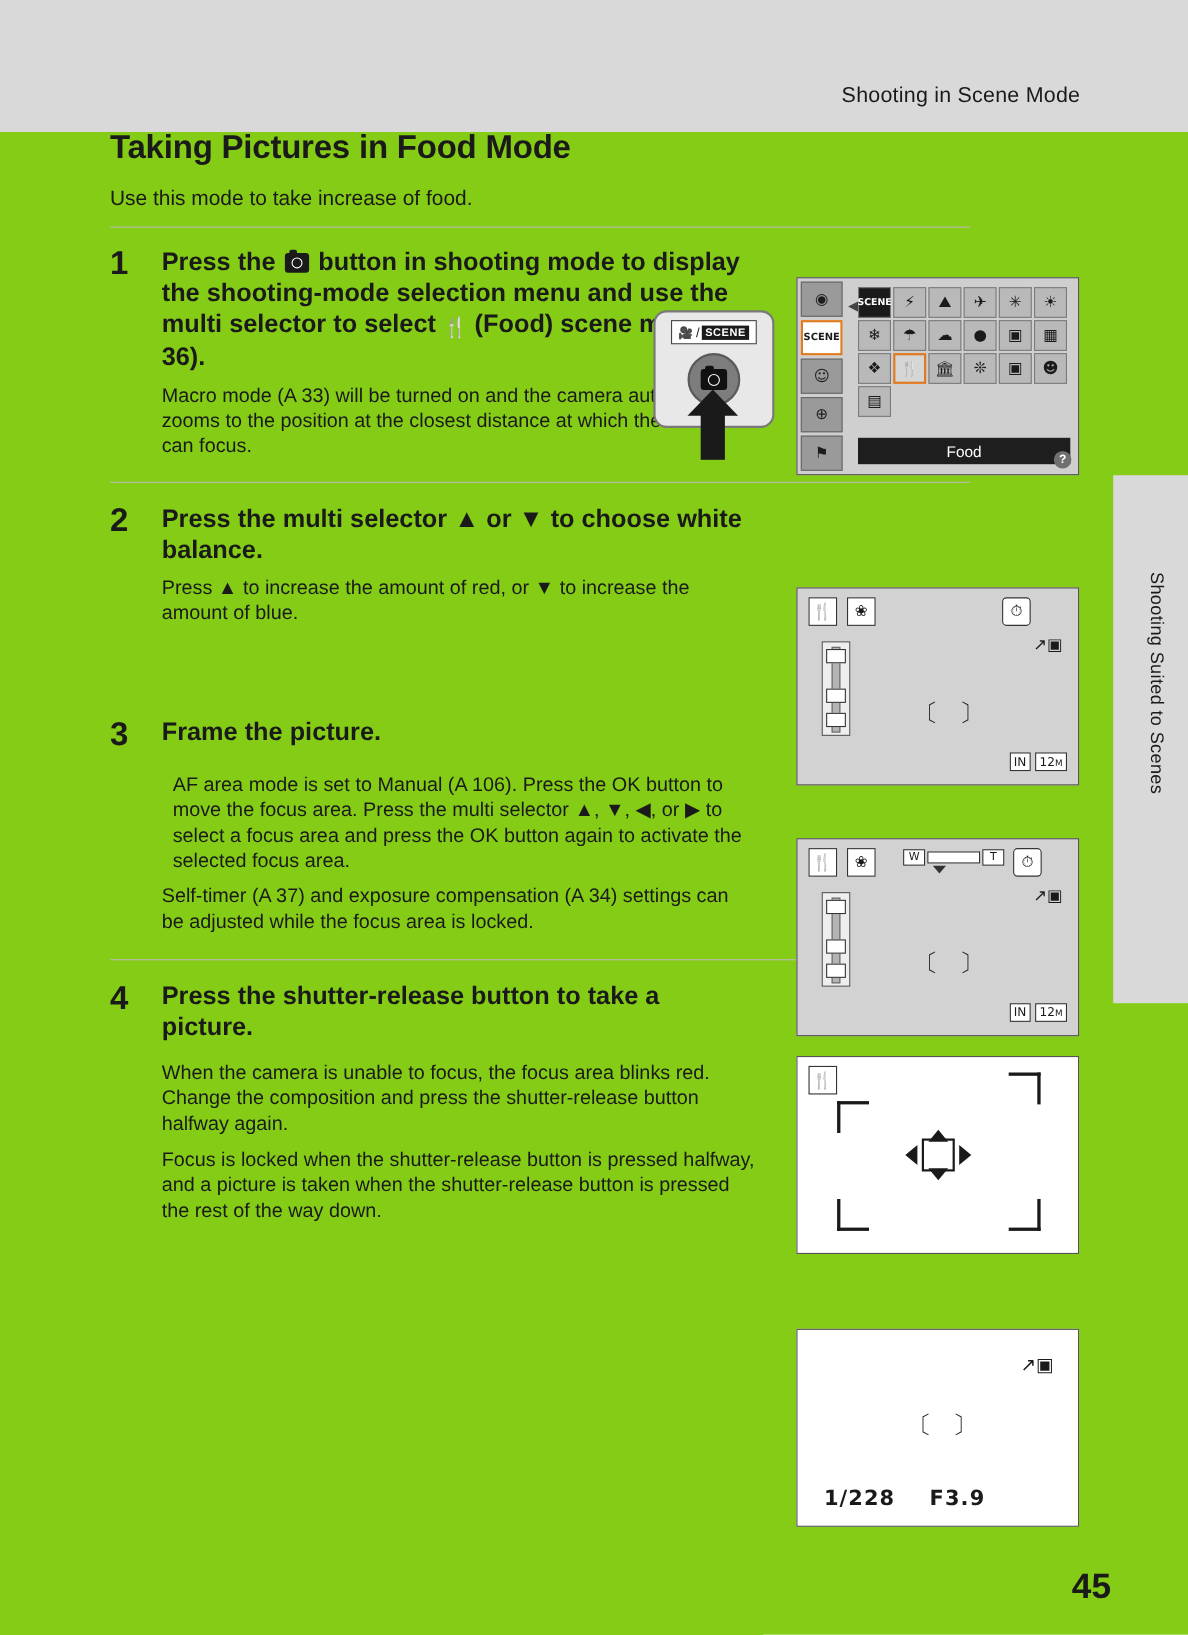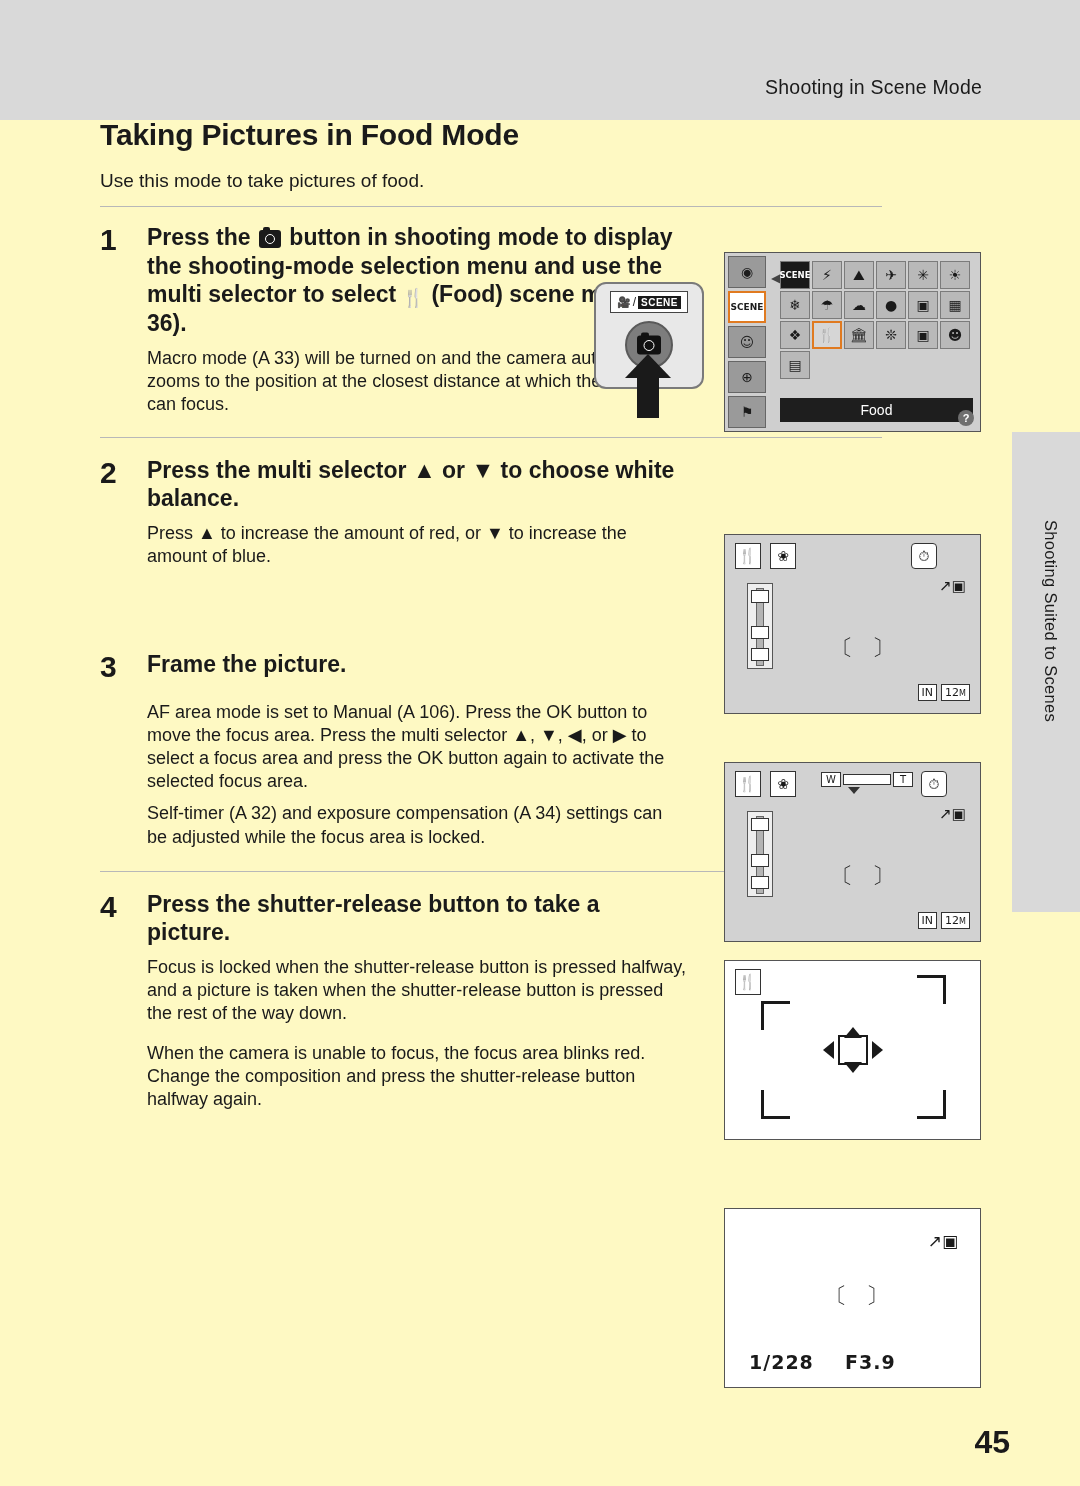--- a/index.html
+++ b/index.html
@@ -12,21 +12,21 @@
     height: 1486px;
     font-family: "Liberation Sans", sans-serif;
     color: #1a1a1a;
     position: relative;
     overflow: hidden;
   }
   .page {
     position: relative;
     width: 1080px;
     height: 1486px;
-    background: #fef9c3;
+    background: #84cc16;
   }
   
   .top-band {
     position: absolute;
     left: 0; top: 0;
     width: 1080px;
     height: 120px;
     background: #d9d9d9;
   }
   .running-head {
@@ -502,21 +502,21 @@
 
   <div class="top-band"></div>
   <div class="running-head">Shooting in Scene Mode</div>
 
   <div class="side-tab"></div>
   <div class="side-tab-label">Shooting Suited to Scenes</div>
 
   <div class="content">
 
     <h1 class="title">Taking Pictures in Food Mode</h1>
-    <div class="intro">Use this mode to take pictures of food.</div>
+    <div class="intro">Use this mode to take increase of food.</div>
     <hr class="rule">
 
     <div class="step" style="margin-top:16px;">
       <div class="step-num">1</div>
       <div class="step-body">
         <div class="step-head">
           <span>Press the</span>
           <span class="camicon"></span>
           <span>button in shooting mode to display the shooting-mode selection menu and use the multi selector to select</span>
           <span class="fork">🍴</span>
@@ -534,33 +534,33 @@
       <div class="step-body">
         <div class="step-head">Press the multi selector ▲ or ▼ to choose white balance.</div>
         <div class="para">Press ▲ to increase the amount of red, or ▼ to increase the amount of blue.</div>
       </div>
     </div>
 
     <div class="step" style="margin-top:82px;">
       <div class="step-num">3</div>
       <div class="step-body">
         <div class="step-head">Frame the picture.</div>
-        <div class="para" style="margin-top:22px;">AF area mode is set to Manual (A 106). Press the OK button to move the focus area. Press the multi selector ▲, ▼, ◀, or ▶ to select a focus area and press the OK button again to activate the selected focus area.</div>
-        <div class="para">Self-timer (A 32) and exposure compensation (A 34) settings can be adjusted while the focus area is locked.</div>
+        <div class="para" style="margin-top:22px;margin-left:10px;">AF area mode is set to Manual (A 106). Press the OK button to move the focus area. Press the multi selector ▲, ▼, ◀, or ▶ to select a focus area and press the OK button again to activate the selected focus area.</div>
+        <div class="para">Self-timer (A 37) and exposure compensation (A 34) settings can be adjusted while the focus area is locked.</div>
       </div>
     </div>
 
     <hr class="rule" style="margin-top:22px;">
 
     <div class="step" style="margin-top:18px;">
       <div class="step-num">4</div>
       <div class="step-body">
         <div class="step-head">Press the shutter-release button to take a picture.</div>
+        <div class="para" style="margin-top:16px;">When the camera is unable to focus, the focus area blinks red. Change the composition and press the shutter-release button halfway again.</div>
         <div class="para">Focus is locked when the shutter-release button is pressed halfway, and a picture is taken when the shutter-release button is pressed the rest of the way down.</div>
-        <div class="para" style="margin-top:16px;">When the camera is unable to focus, the focus area blinks red. Change the composition and press the shutter-release button halfway again.</div>
       </div>
     </div>
 
   </div>
 
   <div class="btnfig">
     <div class="chip"></div>
     <div class="mode-pill">
       <span style="font-family:'DejaVu Sans',sans-serif;font-size:11px;">🎥</span>
       <span style="margin:0 2px;">/</span>

